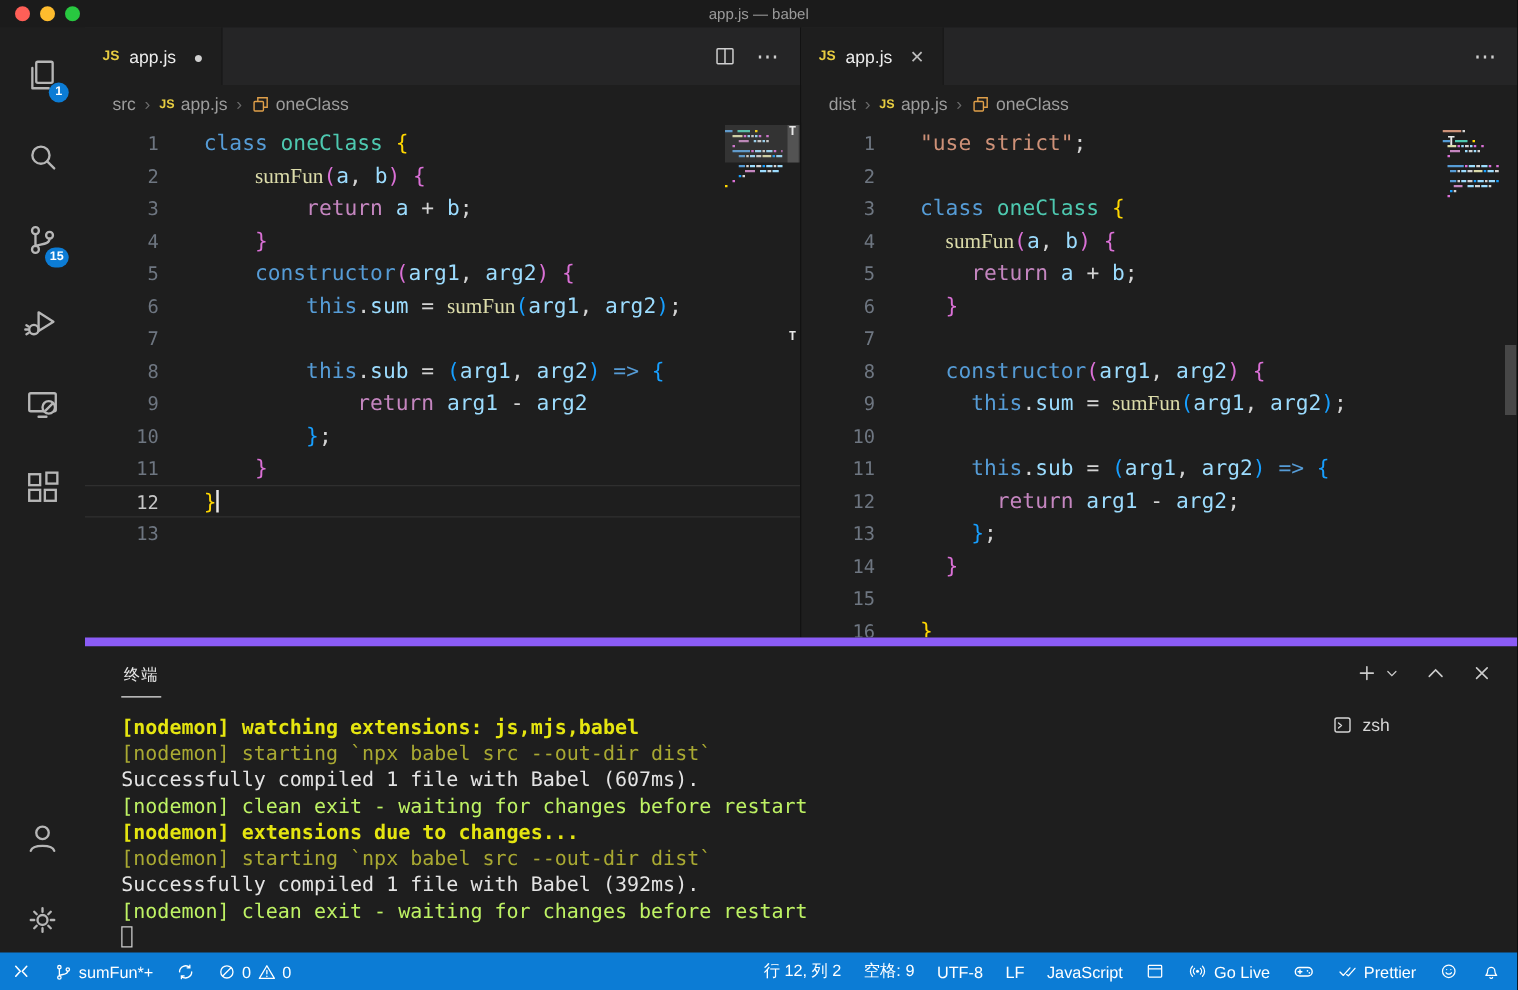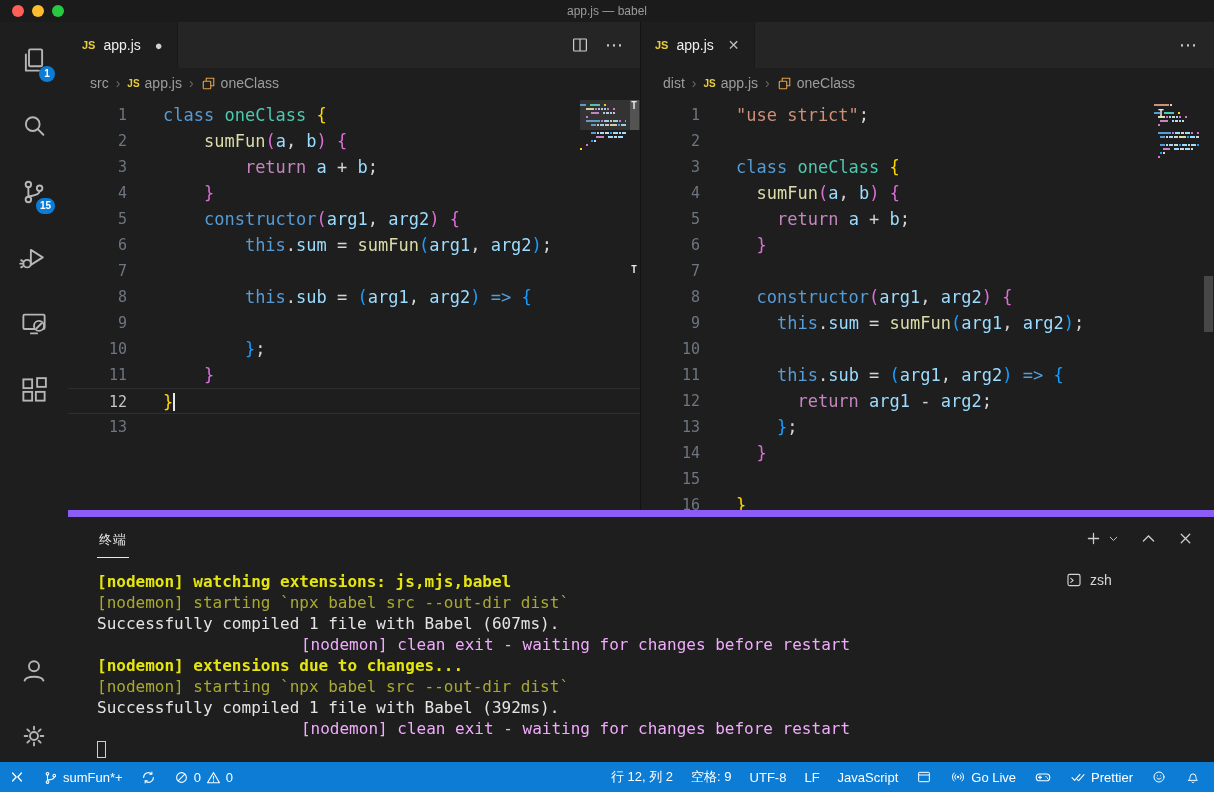--- a/index.html
+++ b/index.html
@@ -55,21 +55,21 @@
   .editor { position:relative; height:412px; overflow:hidden;
     font-family:"DejaVu Sans Mono", monospace; font-size:17px; }
   .code-area { padding-top:4px; }
   .code-row { display:flex; height:26px; line-height:26px; }
   .gutter { width:59px; flex:none; text-align:right; color:#6e7681; font-size:15px; }
   .code-line { padding-left:36px; white-space:pre; color:#d4d4d4; }
   .active-line { border-top:1px solid rgba(255,255,255,0.08); border-bottom:1px solid rgba(255,255,255,0.08); }
   .active-line .gutter { color:#c6c6c6; }
   .cursor { display:inline-block; width:2px; height:18px; background:#e7e7e7; vertical-align:-3px; }
 
-  .t-kw{color:#569cd6;} .t-ctrl{color:#c586c0;} .t-cls{color:#4ec9b0;} .t-fn{color:#dcdcaa;}
+  .t-kw{color:#569cd6;} .t-ctrl{color:#c586c0;} .t-cls{color:#4ec9b0;} .t-fn{color:#dcdcaa;font-family:Liberation Serif, serif;}
   .t-var{color:#9cdcfe;} .t-str{color:#ce9178;} .t-pl{color:#d4d4d4;}
   .t-b1{color:#ffd700;} .t-b2{color:#da70d6;} .t-b3{color:#179fff;}
 
   .minimap { position:absolute; top:6px; right:14px; width:46px; }
   .mm-line { display:flex; gap:1px; height:2px; margin-bottom:2px; overflow:hidden; }
   .mm-tok { height:2px; flex:none; }
   .mm-slider { position:absolute; top:2px; right:0; width:60px; height:30px; background:rgba(150,150,150,0.18); }
   .scroll-thumb { position:absolute; right:1px; width:9px; background:rgba(121,121,121,0.45); }
   .ov-mark { position:absolute; color:#e8e8e8; font-size:10px; font-weight:bold;
     font-family:"DejaVu Sans Mono", monospace; }
@@ -80,21 +80,21 @@
   .panel-header { height:42px; display:flex; align-items:center; padding:0 20px 0 29px; }
   .panel-tab { color:#e7e7e7; font-size:13px; letter-spacing:1px; padding:12px 2px 8px;
     border-bottom:1px solid #e7e7e7; cursor:pointer; }
   .panel-actions { margin-left:auto; display:flex; align-items:center; gap:20px; color:#cccccc; }
   .panel-actions .pair { display:flex; align-items:center; gap:5px; }
   .panel-actions svg { cursor:pointer; }
 
   .terminal { position:absolute; left:0; top:42px; right:160px; bottom:0; padding:12px 0 0 29px;
     font-family:"DejaVu Sans Mono", monospace; font-size:16px; line-height:21px; overflow:hidden; }
   .term-line { white-space:pre; }
-  .tl-yellow{color:#e5e510;} .tl-olive{color:#a9a932;} .tl-white{color:#e4e4e4;} .tl-green{color:#f0abfc;text-align:center;}
+  .tl-yellow{color:#e5e510;} .tl-olive{color:#a9a932;} .tl-white{color:#e4e4e4;} .tl-green{color:#bef264;}
   .tl-bold{font-weight:bold;}
   .term-cursor { display:inline-block; width:9px; height:17px; border:1px solid #cfcfcf; vertical-align:-3px; }
 
   .term-tabs { position:absolute; right:0; top:48px; width:158px; bottom:0; }
   .term-tab { display:flex; align-items:center; gap:8px; height:30px; padding-left:10px;
     color:#d6d6d6; font-size:14px; cursor:pointer; }
   .term-tab.selected { background:rgba(255,255,255,0.11); }
 
   
   .statusbar { position:absolute; left:0; right:0; bottom:0; height:30px; background:#0c7cd5;
@@ -243,20 +243,21 @@
             <div class="code-row">
               <span class="gutter">7</span>
               <span class="code-line"></span>
             </div>
             <div class="code-row">
               <span class="gutter">8</span>
               <span class="code-line"><span class="t-pl">        </span><span class="t-kw">this</span><span class="t-pl">.</span><span class="t-var">sub</span><span class="t-pl"> = </span><span class="t-b3">(</span><span class="t-var">arg1</span><span class="t-pl">, </span><span class="t-var">arg2</span><span class="t-b3">)</span><span class="t-pl"> </span><span class="t-kw">=&gt;</span><span class="t-pl"> </span><span class="t-b3">{</span></span>
             </div>
             <div class="code-row">
               <span class="gutter">9</span>
+              <span class="code-line"><span class="t-pl">            </span><span class="t-ctrl">return</span><span class="t-pl"> </span><span class="t-var">arg1</span><span class="t-pl"> - </span><span class="t-var">arg2</span></span>
             </div>
             <div class="code-row">
               <span class="gutter">10</span>
               <span class="code-line"><span class="t-pl">        </span><span class="t-b3">}</span><span class="t-pl">;</span></span>
             </div>
             <div class="code-row">
               <span class="gutter">11</span>
               <span class="code-line"><span class="t-pl">    </span><span class="t-b2">}</span></span>
             </div>
             <div class="code-row active-line">

